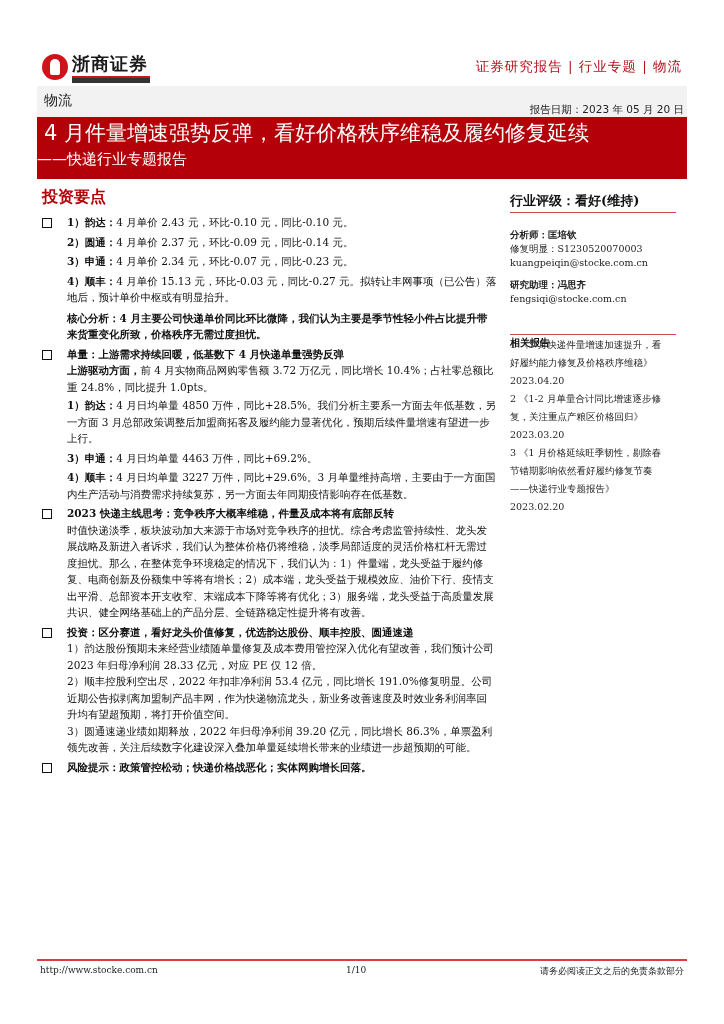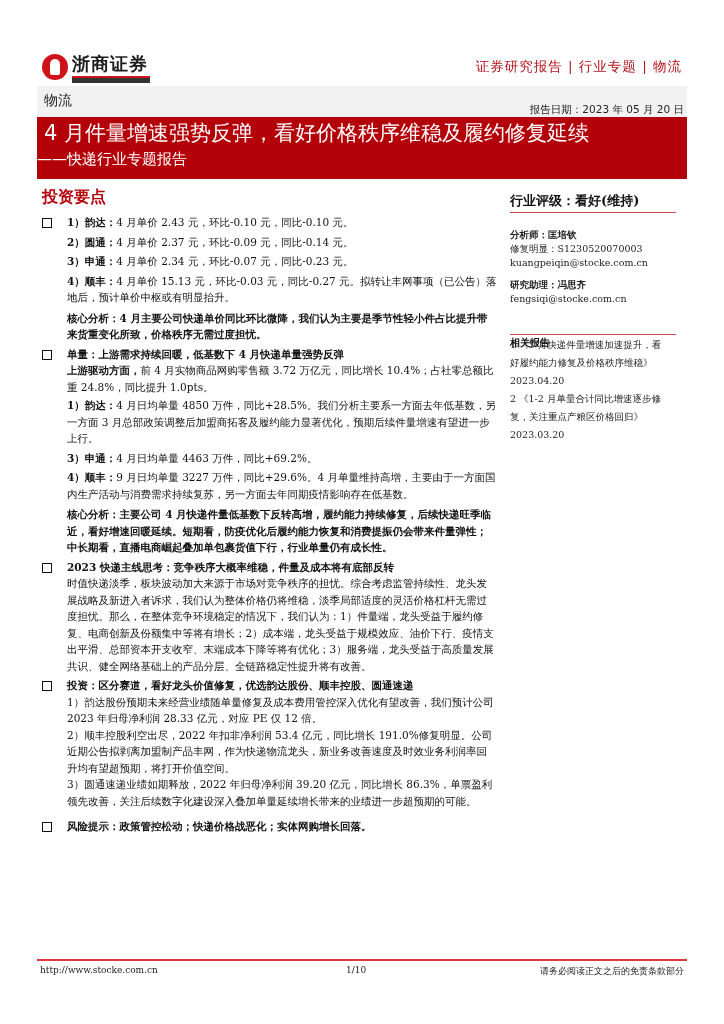--- a/index.html
+++ b/index.html
@@ -83,39 +83,38 @@
     <div class="item"><span class="b">4）顺丰：</span><span>4 月单价 15.13 元，环比-0.03 元，同比-0.27 元。拟转让丰网事项（已公告）落地后，预计单价中枢或有明显抬升。</span></div>
     <div class="core">核心分析：4 月主要公司快递单价同比环比微降，我们认为主要是季节性轻小件占比提升带来货重变化所致，价格秩序无需过度担忧。</div>
   </div>
 
   <div class="bullet">
     <span class="box"></span>
     <div class="bh">单量：上游需求持续回暖，低基数下 4 月快递单量强势反弹</div>
     <div><span class="b">上游驱动方面，</span><span>前 4 月实物商品网购零售额 3.72 万亿元，同比增长 10.4%；占社零总额比重 24.8%，同比提升 1.0pts。</span></div>
     <div class="item"><span class="b">1）韵达：</span><span>4 月日均单量 4850 万件，同比+28.5%。我们分析主要系一方面去年低基数，另一方面 3 月总部政策调整后加盟商拓客及履约能力显著优化，预期后续件量增速有望进一步上行。</span></div>
     <div class="item"><span class="b">3）申通：</span><span>4 月日均单量 4463 万件，同比+69.2%。</span></div>
-    <div class="item"><span class="b">4）顺丰：</span><span>9 月日均单量 3227 万件，同比+29.6%。4 月单量维持高增，主要由于一方面国内生产活动与消费需求持续复苏，另一方面去年同期疫情影响存在低基数。</span></div>
-    <div class="core">核心分析：主要公司 4 月快递件量低基数下反转高增，履约能力持续修复，后续快递旺季临近，看好增速回暖延续。短期看，防疫优化后履约能力恢复和消费提振仍会带来件量弹性；中长期看，直播电商崛起叠加单包裹货值下行，行业单量仍有成长性。</div>
+    <div class="item"><span class="b">4）顺丰：</span><span>4 月日均单量 3227 万件，同比+29.6%。3 月单量维持高增，主要由于一方面国内生产活动与消费需求持续复苏，另一方面去年同期疫情影响存在低基数。</span></div>
   </div>
 
   <div class="bullet">
     <span class="box"></span>
     <div class="bh">2023 快递主线思考：竞争秩序大概率维稳，件量及成本将有底部反转</div>
     <div>时值快递淡季，板块波动加大来源于市场对竞争秩序的担忧。综合考虑监管持续性、龙头发展战略及新进入者诉求，我们认为整体价格仍将维稳，淡季局部适度的灵活价格杠杆无需过度担忧。那么，在整体竞争环境稳定的情况下，我们认为：1）件量端，龙头受益于履约修复、电商创新及份额集中等将有增长；2）成本端，龙头受益于规模效应、油价下行、疫情支出平滑、总部资本开支收窄、末端成本下降等将有优化；3）服务端，龙头受益于高质量发展共识、健全网络基础上的产品分层、全链路稳定性提升将有改善。</div>
   </div>
 
   <div class="bullet" style="margin-top:3px;">
     <span class="box"></span>
     <div class="bh">投资：区分赛道，看好龙头价值修复，优选韵达股份、顺丰控股、圆通速递</div>
     <div>1）韵达股份预期未来经营业绩随单量修复及成本费用管控深入优化有望改善，我们预计公司 2023 年归母净利润 28.33 亿元，对应 PE 仅 12 倍。</div>
     <div>2）顺丰控股利空出尽，2022 年扣非净利润 53.4 亿元，同比增长 191.0%修复明显。公司近期公告拟剥离加盟制产品丰网，作为快递物流龙头，新业务改善速度及时效业务利润率回升均有望超预期，将打开价值空间。</div>
     <div>3）圆通速递业绩如期释放，2022 年归母净利润 39.20 亿元，同比增长 86.3%，单票盈利领先改善，关注后续数字化建设深入叠加单量延续增长带来的业绩进一步超预期的可能。</div>
   </div>
 
-  <div class="bullet" style="margin-top:9px;">
+  <div class="bullet" style="margin-top:3px;">
     <span class="box"></span>
     <div class="bh">风险提示：政策管控松动；快递价格战恶化；实体网购增长回落。</div>
   </div>
 </div>
 
 <div class="abs rating">
   <span>行业评级：</span><span>看好(维持)</span>
 </div>
 <div class="abs rating-line"></div>
 
@@ -127,18 +126,19 @@
 <div class="abs side" style="top:278px;">
   <div><span class="lbl">研究助理：</span><span class="lbl">冯思齐</span></div>
   <div>fengsiqi@stocke.com.cn</div>
 </div>
 
 <div class="abs rel-head">相关报告</div>
 <div class="abs rel-line"></div>
 <div class="abs rel-list">
   <div>1 《3 月快递件量增速加速提升，看好履约能力修复及价格秩序维稳》 2023.04.20</div>
   <div>2 《1-2 月单量合计同比增速逐步修复，关注重点产粮区价格回归》 2023.03.20</div>
+  <div>3 《1 月价格延续旺季韧性，剔除春节错期影响依然看好履约修复节奏——快递行业专题报告》 2023.02.20</div>
 </div>
 
 <div class="abs foot-line"></div>
 <div class="abs foot" style="left:40px;">http://www.stocke.com.cn</div>
 <div class="abs foot" style="left:346px;">1/10</div>
 <div class="abs foot" style="right:40px;">请务必阅读正文之后的免责条款部分</div>
 
 </body></html>

